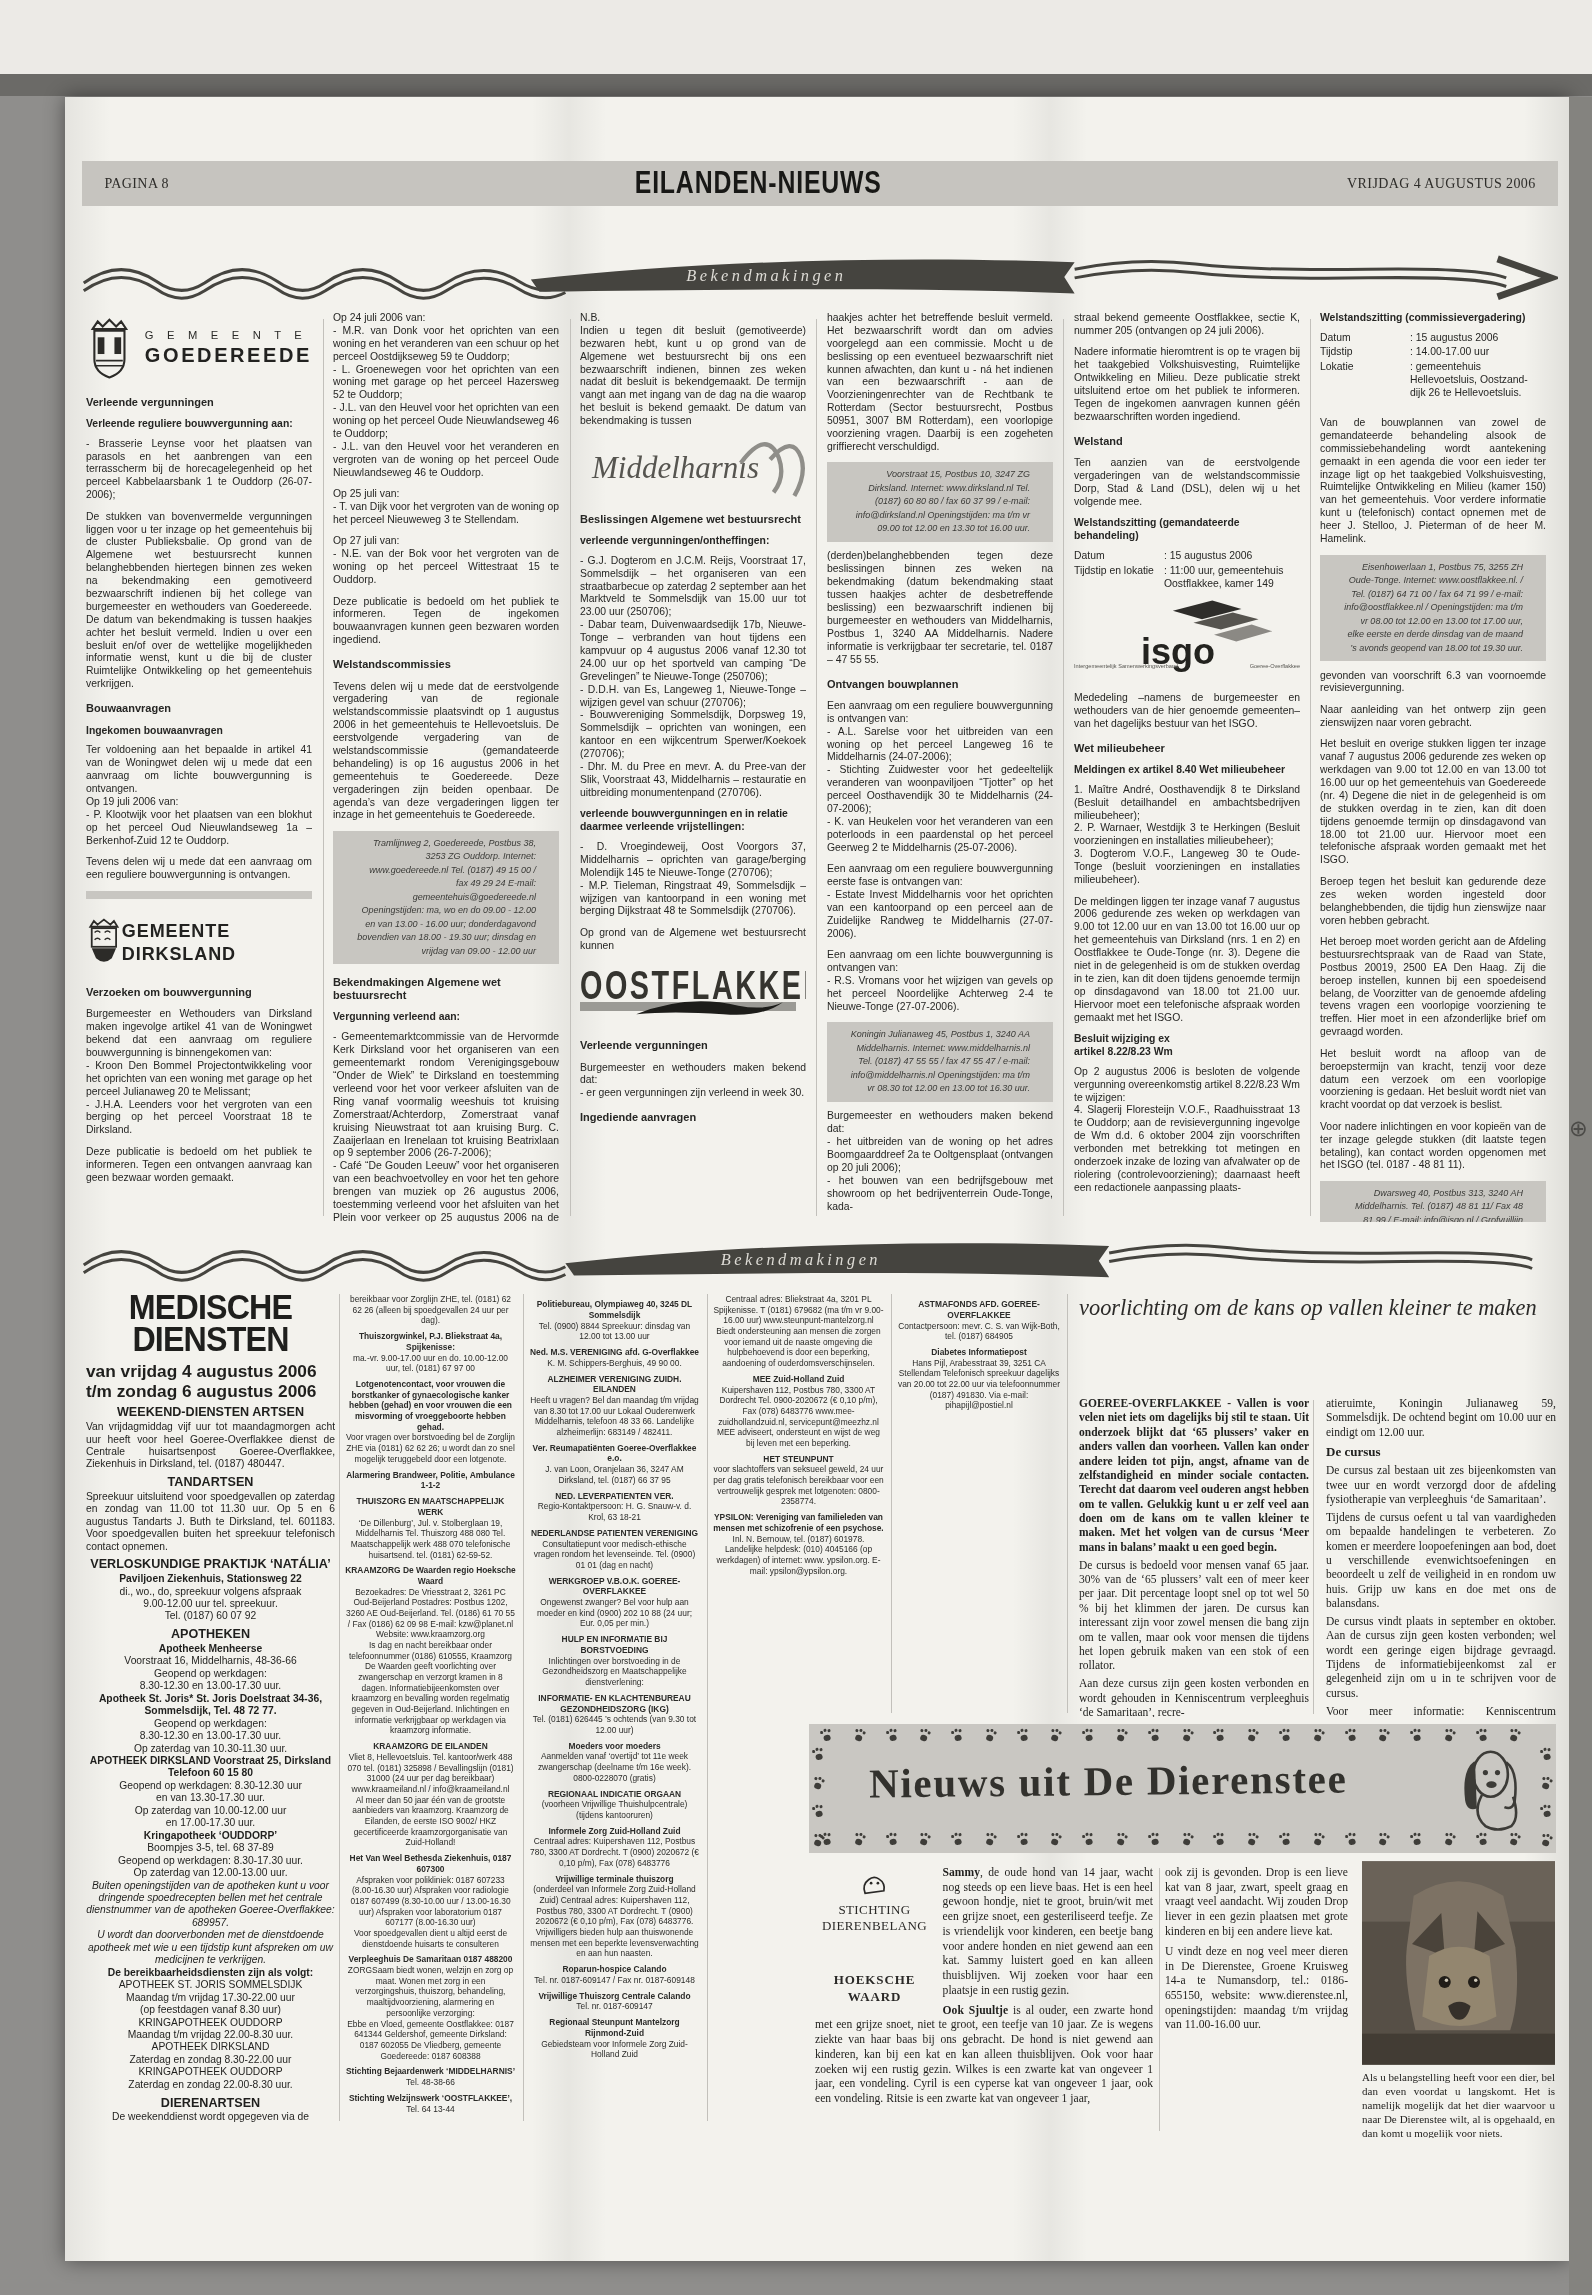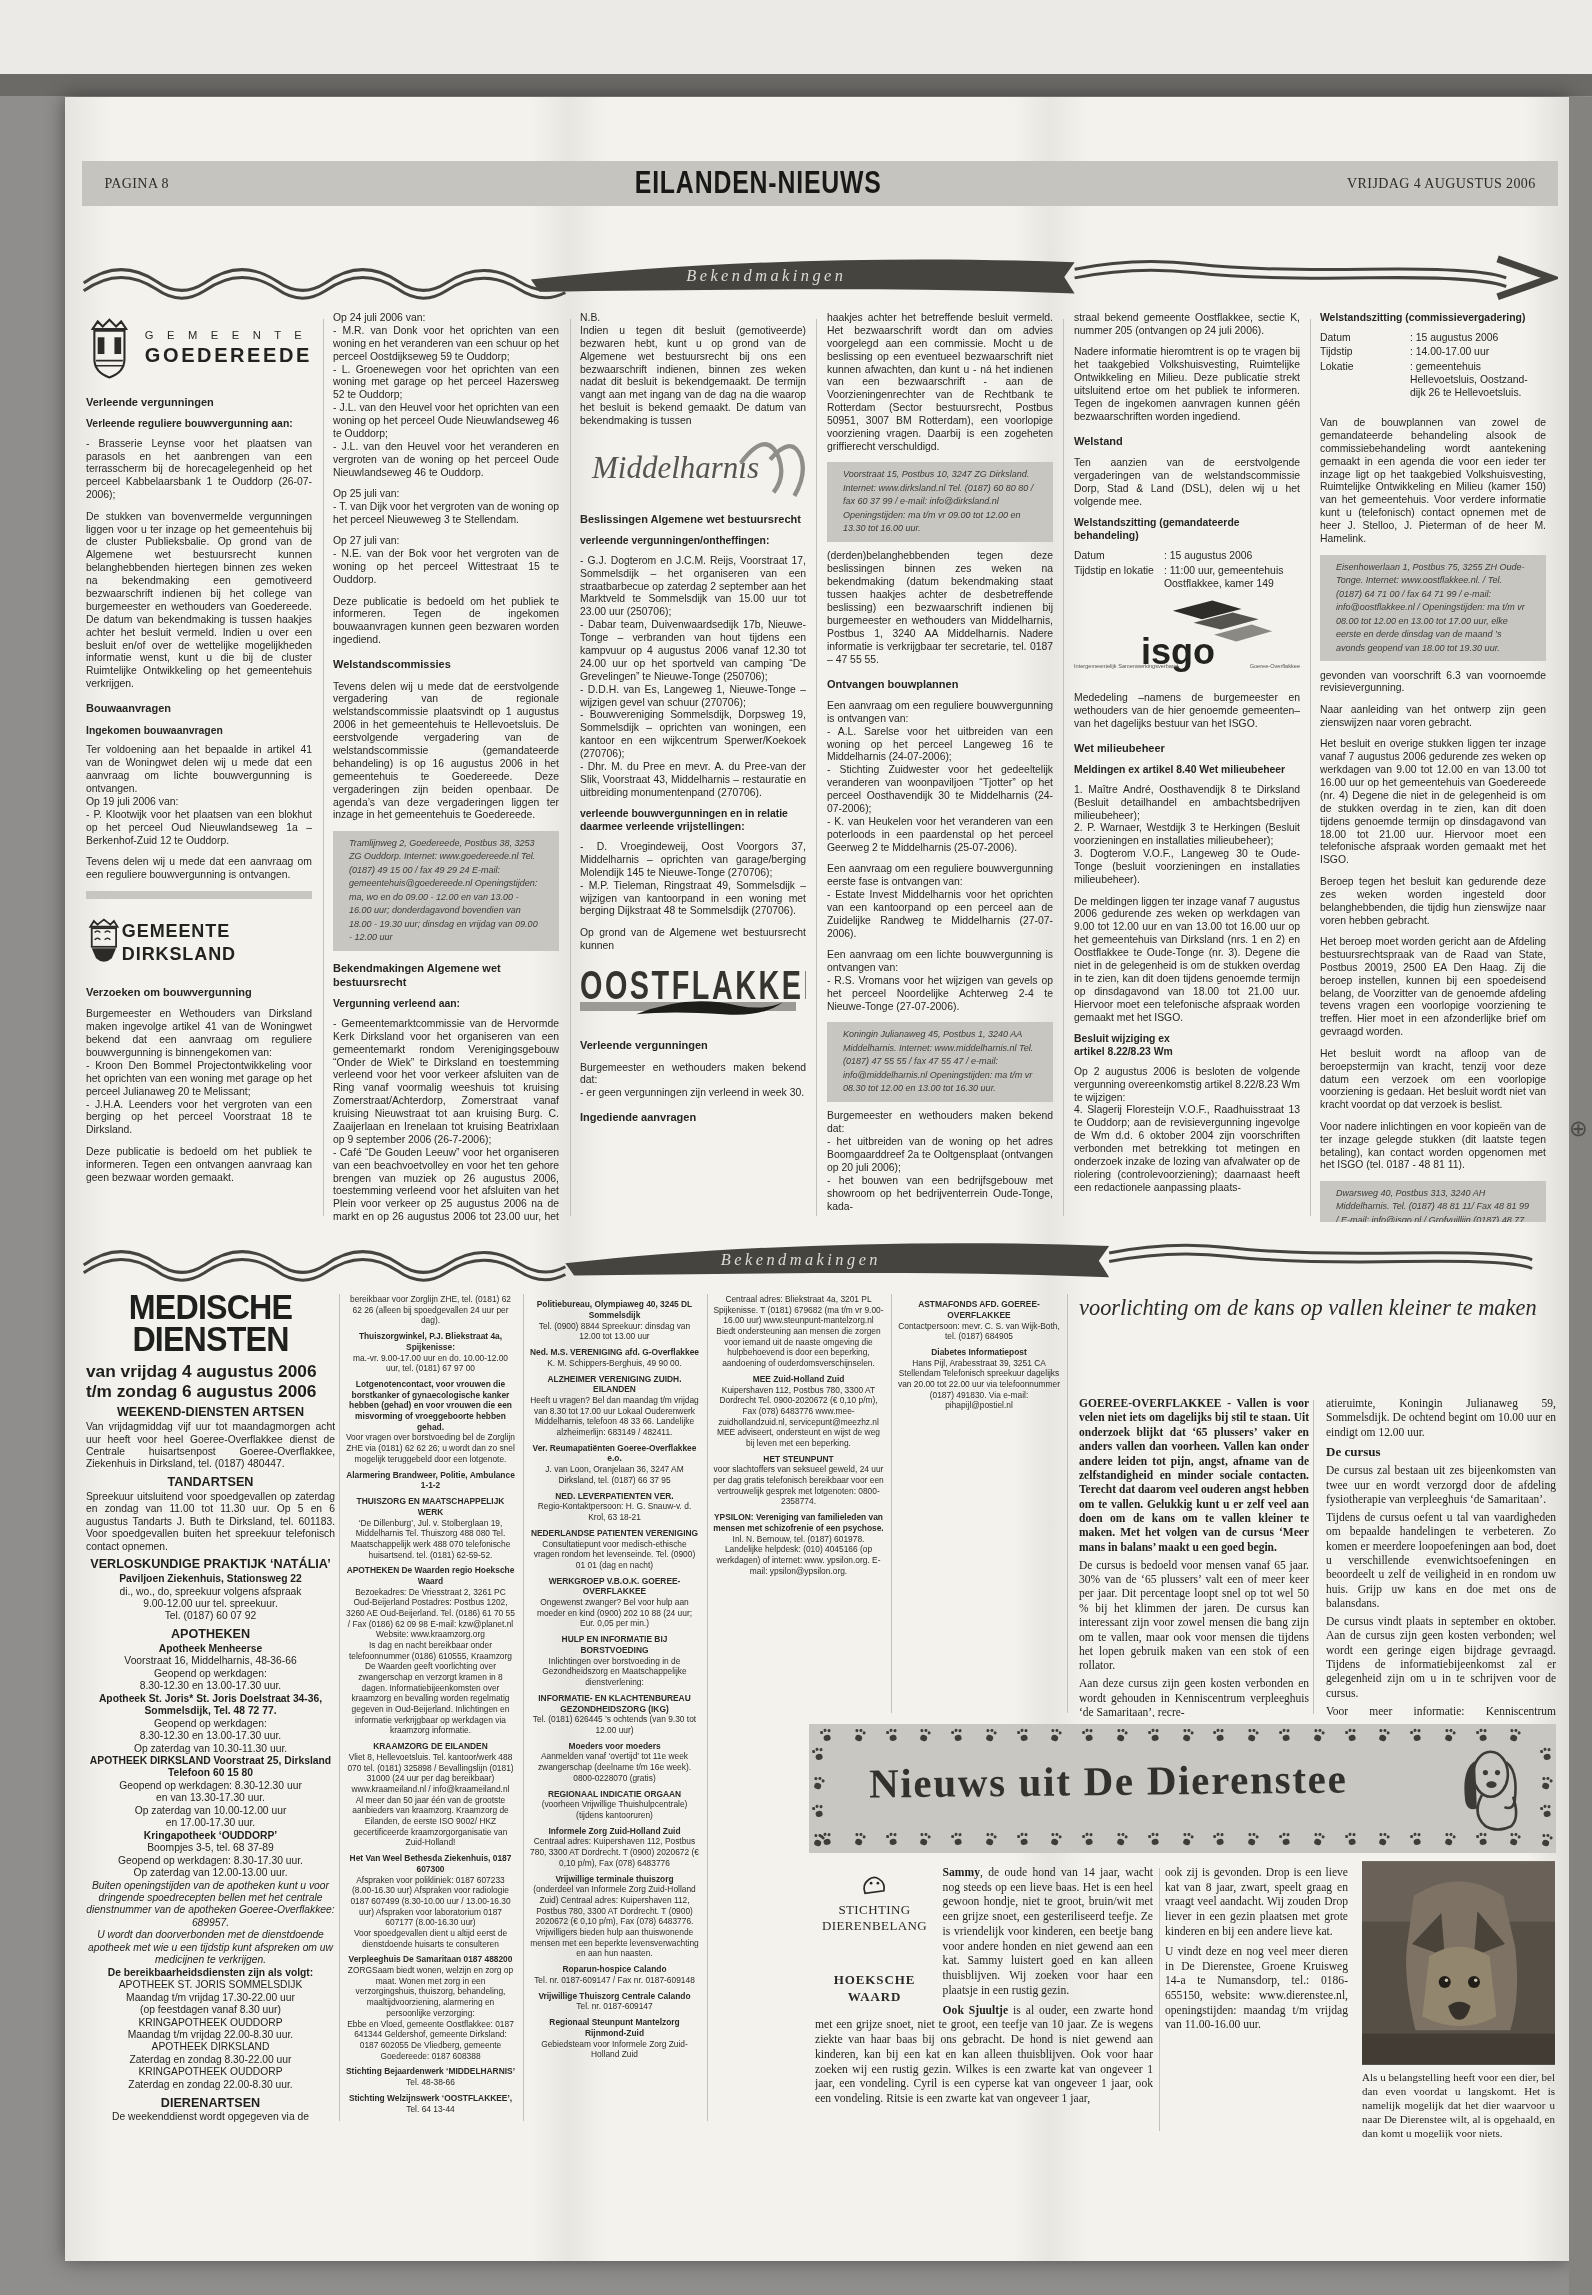--- a/index.html
+++ b/index.html
@@ -19,21 +19,21 @@
   svg text.ribbontxt{font-family:"Liberation Serif",serif;font-style:italic;font-size:19px;fill:#dddbd5;letter-spacing:4px;}
 
   .vrule{position:absolute;width:0.9px;background:#c2c0bb;}
 
   
   .mcol{position:absolute;top:312px;width:226px;height:910px;overflow:hidden;font-size:10.4px;line-height:1.24;color:#262624;text-align:justify;}
   .blk{margin:0 0 8.6px;}
   .blk.p{white-space:pre-line;}
   .blk.h1{font-weight:bold;font-size:11px;text-align:left;margin:11.2px 0 8.6px;}
   .blk.h2{font-weight:bold;text-align:left;margin:0 0 7px;white-space:pre-line;}
-  .blk.box{background:#c8c6c1;padding:6px 16px;font-style:italic;font-size:9px;line-height:1.5;color:#3a3a37;text-align:left;}
+  .blk.box{background:#c8c6c1;padding:6px 23px;font-style:italic;font-size:9px;line-height:1.5;color:#3a3a37;text-align:right;}
   .blk.kv{display:flex;text-align:left;margin:0 0 1.7px;}
   .blk.kv .k{width:90px;flex:none;}
   .blk.kv .v{white-space:pre-line;}
   .blk.gap{height:7px;}
 
   
   .lg-goe{display:flex;align-items:center;gap:12px;margin:3.5px 0 14px;}
   .lg-goe .txt1{font-size:11.2px;letter-spacing:5.2px;color:#2a2a28;}
   .lg-goe .txt2{font-size:20px;font-weight:bold;letter-spacing:2.6px;color:#222220;}
   .lg-dir{display:flex;align-items:center;margin:14px 0 14px;}
@@ -379,21 +379,21 @@
       <div class="blk sb">Thuiszorgwinkel, P.J. Bliekstraat 4a, Spijkenisse:</div>
       <div class="blk sn">ma.-vr. 9.00-17.00 uur en do. 10.00-12.00 uur, tel. (0181) 67 97 00</div>
       <div class="blk sb">Lotgenotencontact, voor vrouwen die borstkanker of gynaecologische kanker hebben (gehad) en voor vrouwen die een misvorming of vroeggeboorte hebben gehad.</div>
       <div class="blk sn">Voor vragen over borstvoeding bel de Zorglijn ZHE via (0181) 62 62 26; u wordt dan zo snel mogelijk teruggebeld door een lotgenote.</div>
       <div class="blk sb">Alarmering Brandweer, Politie, Ambulance 1-1-2</div>
       <div class="blk sb">THUISZORG EN MAATSCHAPPELIJK WERK</div>
       <div class="blk sn">‘De Dillenburg’, Jul. v. Stolberglaan 19, Middelharnis
 Tel. Thuiszorg 488 080
 Tel. Maatschappelijk werk 488 070
 telefonische huisartsend. tel. (0181) 62-59-52.</div>
-      <div class="blk sb">APOTHEKEN De Waarden
+      <div class="blk sb">KRAAMZORG De Waarden
 regio Hoeksche Waard</div>
       <div class="blk sn">Bezoekadres:
 De Vriesstraat 2, 3261 PC Oud-Beijerland
 Postadres: Postbus 1202, 3260 AE Oud-Beijerland.
 Tel. (0186) 61 70 55 / Fax (0186) 62 09 98
 E-mail: kzw@planet.nl
 Website: www.kraamzorg.org</div>
       <div class="blk sn">Is dag en nacht bereikbaar onder telefoonnummer (0186) 610555, Kraamzorg De Waarden geeft voorlichting over zwangerschap en verzorgt kramen in 8 dagen. Informatiebijeenkomsten over kraamzorg en bevalling worden regelmatig gegeven in Oud-Beijerland. Inlichtingen en informatie verkrijgbaar op werkdagen via kraamzorg informatie.</div>
       <div class="blk sb">KRAAMZORG DE EILANDEN</div>
       <div class="blk sn">Vliet 8, Hellevoetsluis. Tel. kantoor/werk 488 070

